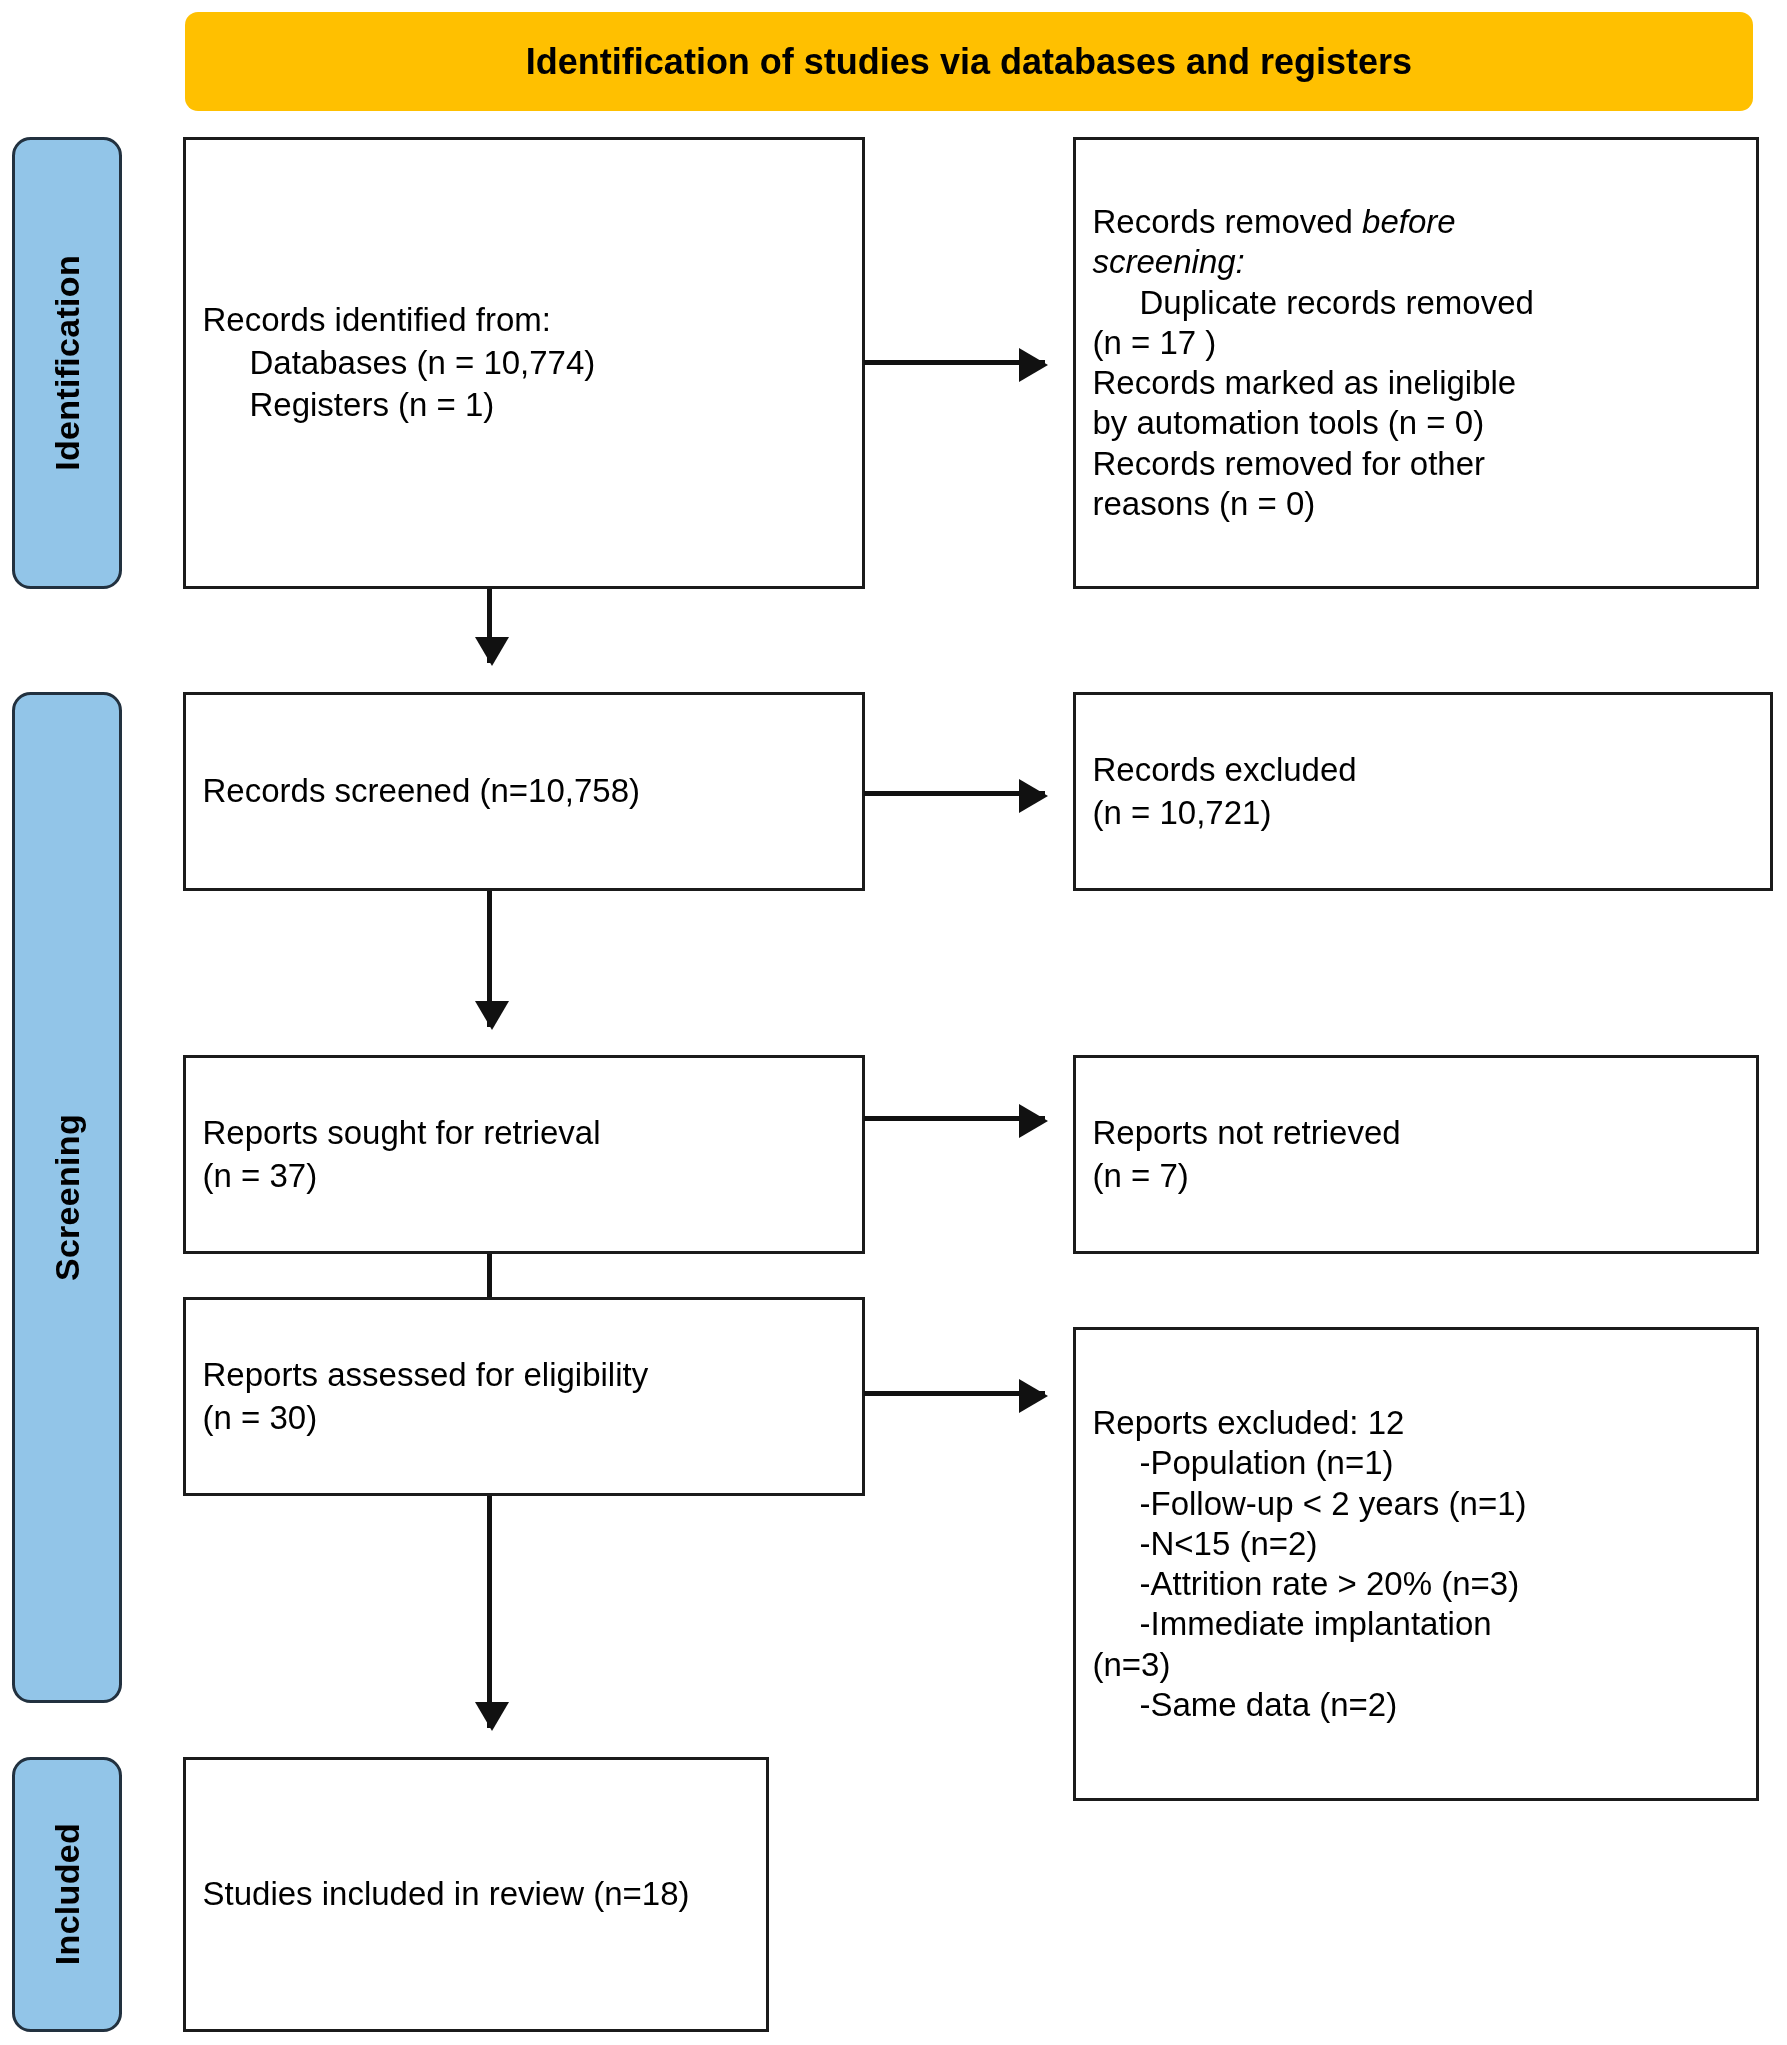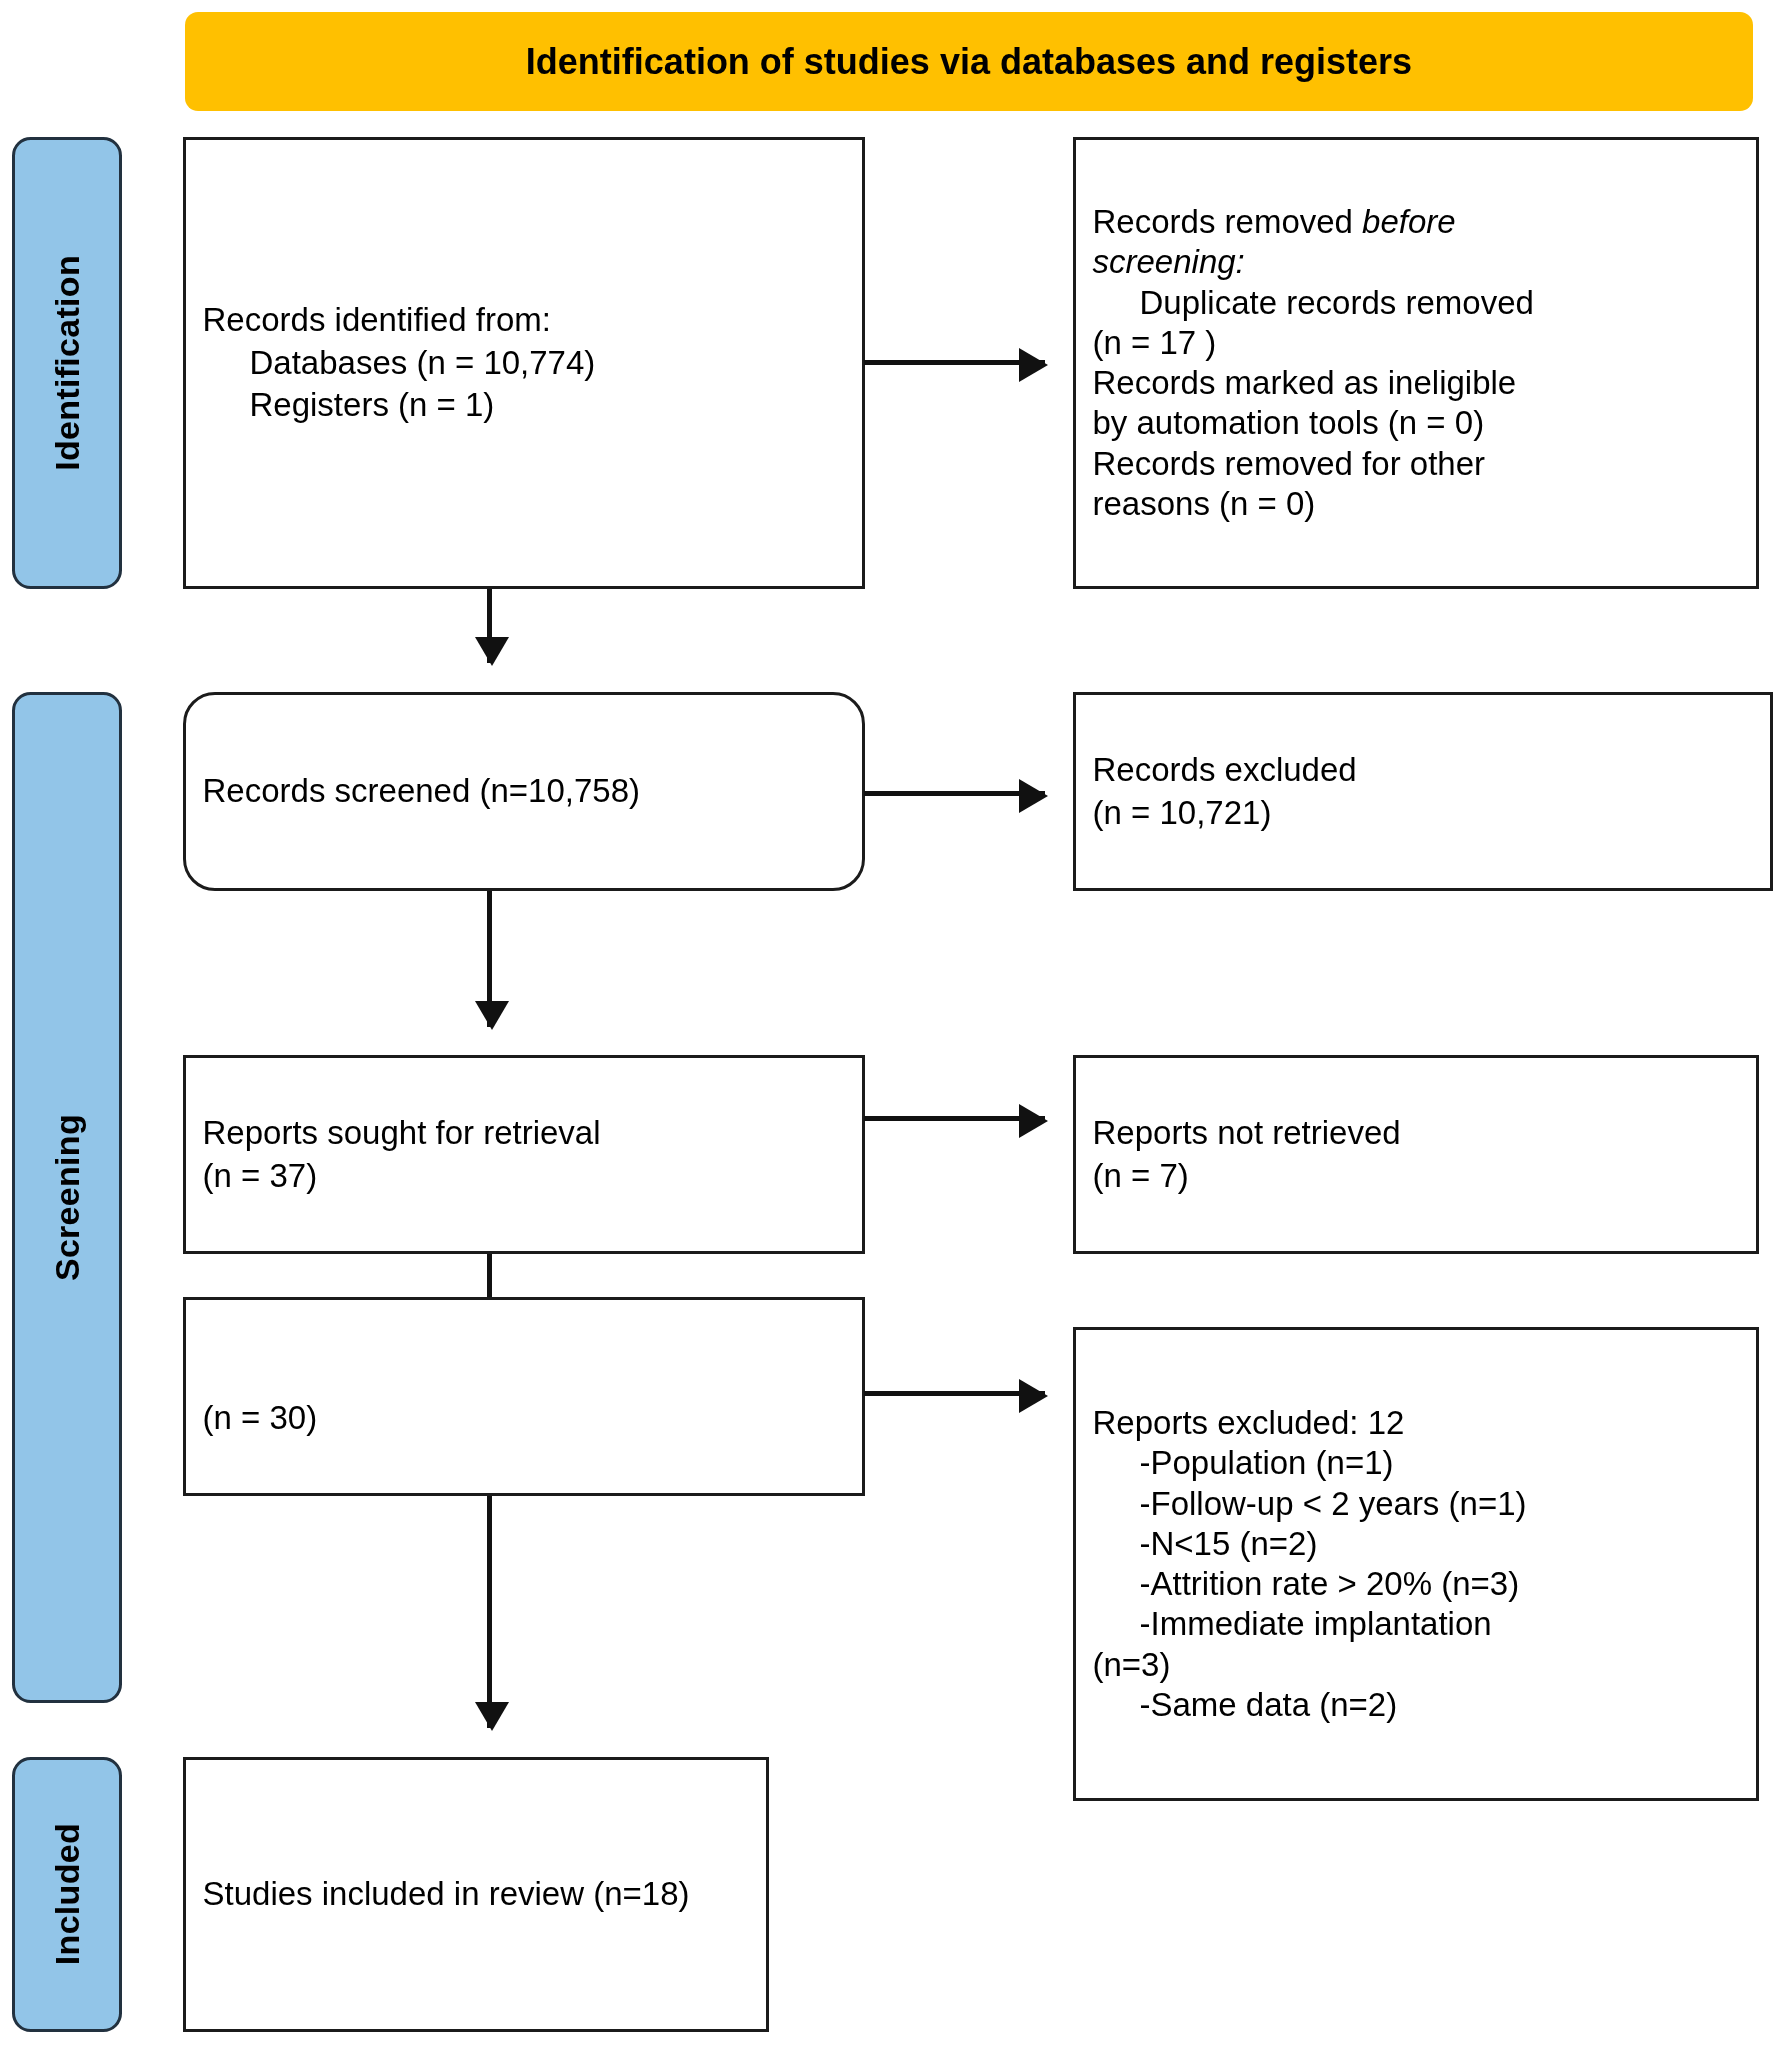--- a/index.html
+++ b/index.html
@@ -130,21 +130,21 @@
   </div>
 
   <div class="h-arrow" style="left:864px; top:360px; width:181px;"></div>
 
   <div class="box" style="left:1073px; top:137px; width:686px; height:452px;">
     <div class="box-text tight"><span>Records removed </span><span class="ital">before</span><br><span class="ital">screening</span><span class="ital">:</span><br><span class="ind"></span><span>Duplicate records removed</span><br><span>(n = 17 )</span><br><span>Records marked as ineligible</span><br><span>by automation tools (n = 0)</span><br><span>Records removed for other</span><br><span>reasons (n = 0)</span></div>
   </div>
 
   <div class="v-arrow" style="left:487px; top:589px; height:74px;"></div>
 
-  <div class="box" style="left:183px; top:692px; width:682px; height:199px;border-radius:32px;">
+  <div class="box" style="left:183px; top:692px; width:682px; height:199px;">
     <div class="box-text"><span>Records screened (n=10,758)</span></div>
   </div>
 
   <div class="h-arrow" style="left:864px; top:791px; width:181px;"></div>
 
   <div class="box" style="left:1073px; top:692px; width:700px; height:199px;">
     <div class="box-text"><span>Records excluded</span><br><span>(n = 10,721)</span></div>
   </div>
 
   <div class="v-arrow" style="left:487px; top:891px; height:136px;"></div>
@@ -155,21 +155,21 @@
 
   <div class="h-arrow" style="left:864px; top:1116px; width:181px;"></div>
 
   <div class="box" style="left:1073px; top:1055px; width:686px; height:199px;">
     <div class="box-text"><span>Reports not retrieved</span><br><span>(n = 7)</span></div>
   </div>
 
   <div class="v-arrow" style="left:487px; top:1254px; height:136px;"></div>
 
   <div class="box" style="left:183px; top:1297px; width:682px; height:199px;">
-    <div class="box-text"><br><span>(n = 30)</span></div>
+    <div class="box-text"><span>Reports assessed for eligibility</span><br><span>(n = 30)</span></div>
   </div>
 
   <div class="h-arrow" style="left:864px; top:1391px; width:181px;"></div>
 
   <div class="box" style="left:1073px; top:1297px; width:686px; height:474px;margin-top:30px;">
     <div class="box-text tight"><span>Reports excluded: 12</span><br><span class="ind"></span><span>-Population (n=1)</span><br><span class="ind"></span><span>-Follow-up &lt; 2 years (n=1)</span><br><span class="ind"></span><span>-N&lt;15 (n=2)</span><br><span class="ind"></span><span>-Attrition rate &gt; 20% (n=3)</span><br><span class="ind"></span><span>-Immediate implantation</span><br><span>(n=3)</span><br><span class="ind"></span><span>-Same data (n=2)</span></div>
   </div>
 
   <div class="v-arrow" style="left:487px; top:1496px; height:232px;"></div>
 

